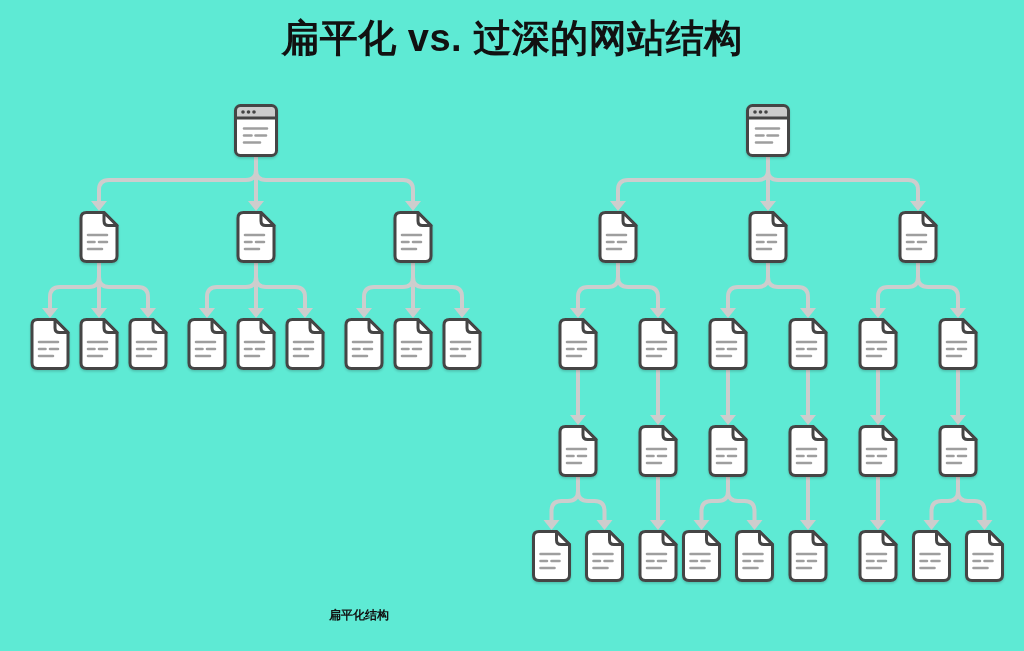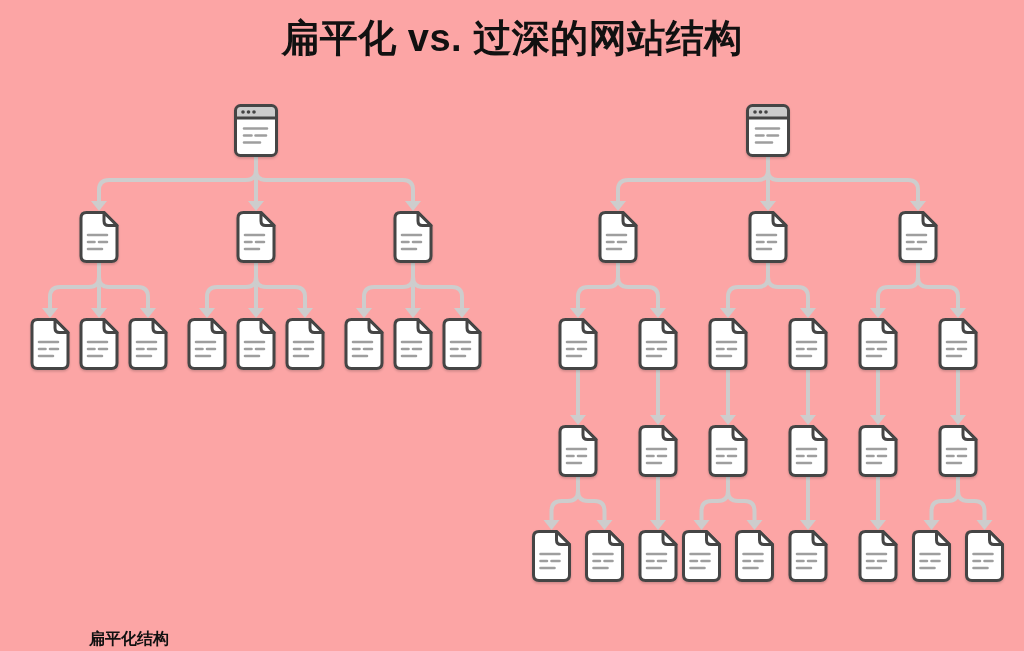--- a/index.html
+++ b/index.html
@@ -1,21 +1,21 @@
 <!DOCTYPE html>
 <html><head>
 <meta charset="utf-8">
 <style>
   html, body { margin: 0; padding: 0; }
   body { background: #ffffff; font-family: "Liberation Sans", "DejaVu Sans", sans-serif; }
   .stage {
     position: relative;
     width: 1024px;
     height: 651px;
-    background: #fca5a5;
+    background: #5eead4;
     overflow: hidden;
   }
   .title {
     position: absolute;
     top: 14px;
     left: 0;
     right: 0;
     margin: 0;
     text-align: center;
     font-size: 38px;
@@ -26,26 +26,25 @@
   }
   .diagram-svg {
     position: absolute;
     top: 0;
     left: 0;
   }
   .side-label {
     position: absolute;
     top: 602px;
     width: 300px;
-    text-align: left;
-    font-size: 16px;
+    text-align: right;
+    font-size: 12px;
     line-height: 26px;
     font-weight: 700;
     color: #111111;
-    margin-top: 24px;
   }
   .side-label.flat { left: 89px; }
   .side-label.deep { left: 649px; }
 </style>
 </head>
 <body>
 
 <div class="stage">
   <h1 class="title">扁平化 vs. 过深的网站结构</h1>
 

